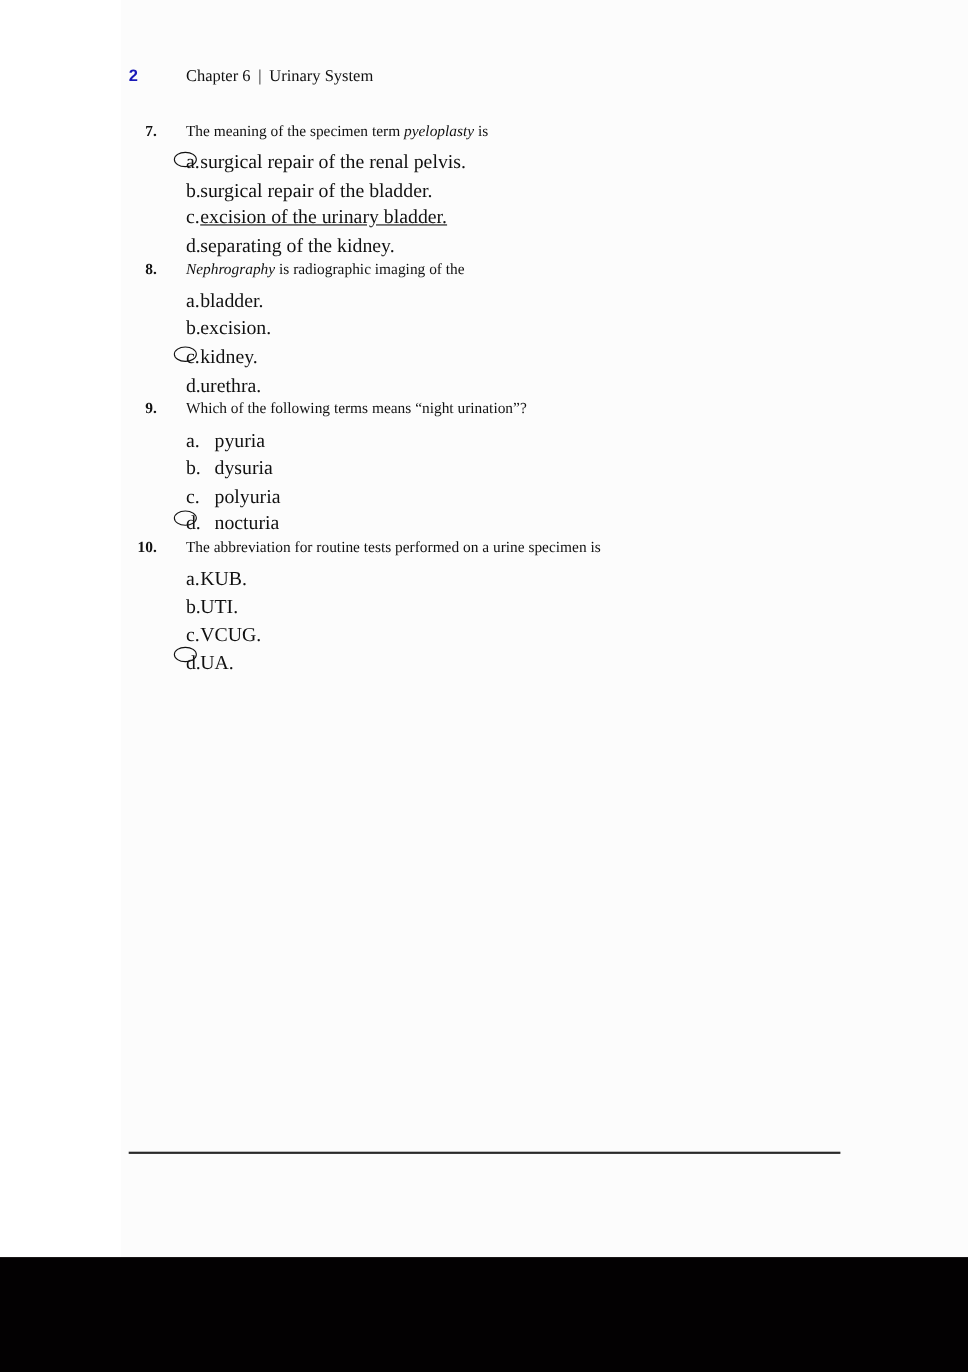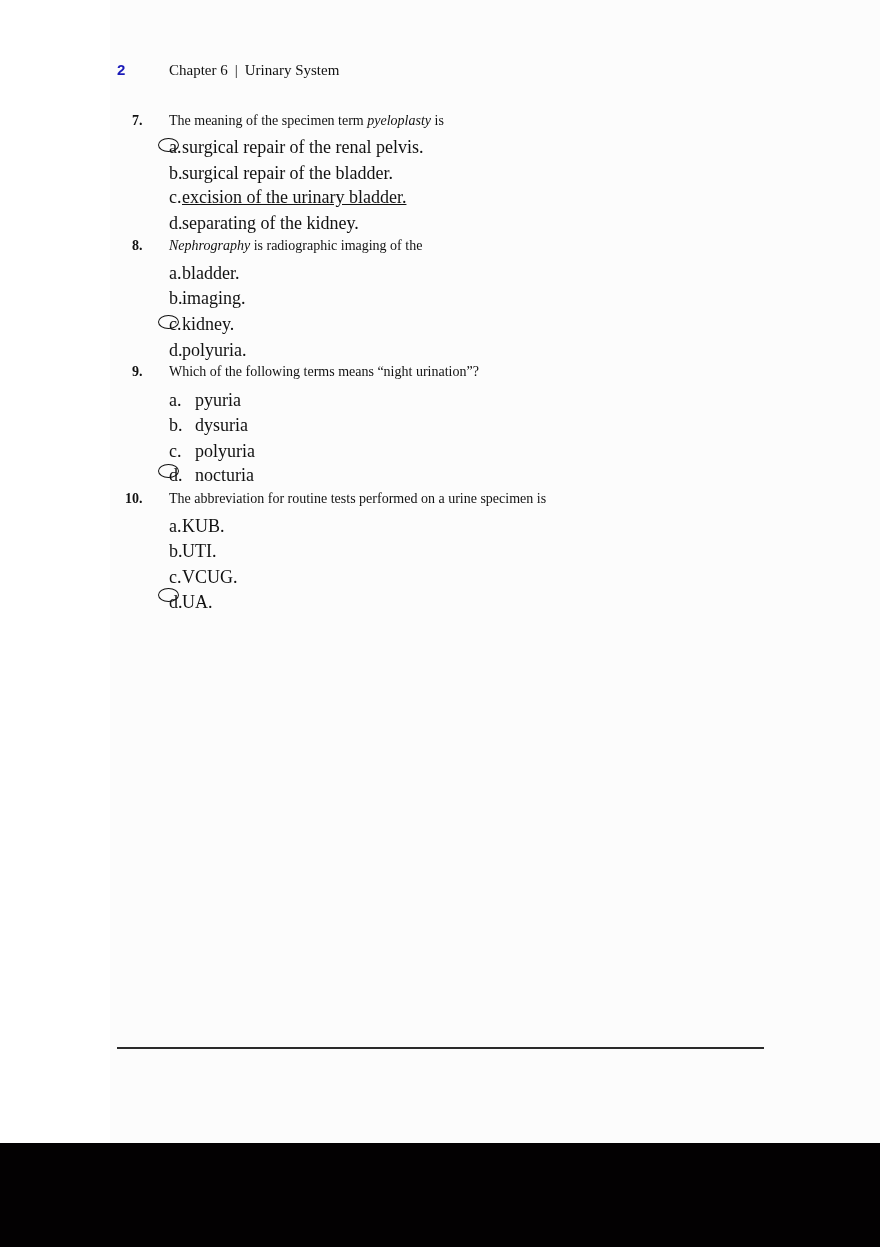--- a/index.html
+++ b/index.html
@@ -54,24 +54,24 @@
     <span class="opt tight" style="left:169px; top:137px;"><span class="letter">a.</span><span>surgical repair of the renal pelvis.</span></span>
     <span class="opt tight" style="left:169px; top:163px;"><span class="letter">b.</span><span>surgical repair of the bladder.</span></span>
     <span class="opt tight" style="left:169px; top:187px;text-decoration:underline;"><span class="letter">c.</span><span>excision of the urinary bladder.</span></span>
     <span class="opt tight" style="left:169px; top:213px;"><span class="letter">d.</span><span>separating of the kidney.</span></span>
   </div>
 
   <div>
     <span class="q q-num" style="left:132px; top:238px;">8.</span>
     <span class="q q-text" style="top:238px;"><span></span><i>Nephrography</i><span> is radiographic imaging of the</span></span>
     <span class="opt tight" style="left:169px; top:263px;"><span class="letter">a.</span><span>bladder.</span></span>
-    <span class="opt tight" style="left:169px; top:288px;"><span class="letter">b.</span><span>imaging.</span></span>
+    <span class="opt tight" style="left:169px; top:288px;"><span class="letter">b.</span><span>excision.</span></span>
     <span class="circle" style="left:158px; top:315px;"></span>
     <span class="opt tight" style="left:169px; top:314px;"><span class="letter">c.</span><span>kidney.</span></span>
-    <span class="opt tight" style="left:169px; top:340px;"><span class="letter">d.</span><span>polyuria.</span></span>
+    <span class="opt tight" style="left:169px; top:340px;"><span class="letter">d.</span><span>urethra.</span></span>
   </div>
 
   <div>
     <span class="q q-num" style="left:132px; top:364px;">9.</span>
     <span class="q q-text" style="top:364px;">Which of the following terms means “night urination”?</span>
     <span class="opt wide" style="left:169px; top:390px;"><span class="letter">a.</span><span>pyuria</span></span>
     <span class="opt wide" style="left:169px; top:415px;"><span class="letter">b.</span><span>dysuria</span></span>
     <span class="opt wide" style="left:169px; top:441px;"><span class="letter">c.</span><span>polyuria</span></span>
     <span class="circle" style="left:158px; top:464px;"></span>
     <span class="opt wide" style="left:169px; top:465px;"><span class="letter">d.</span><span>nocturia</span></span>

